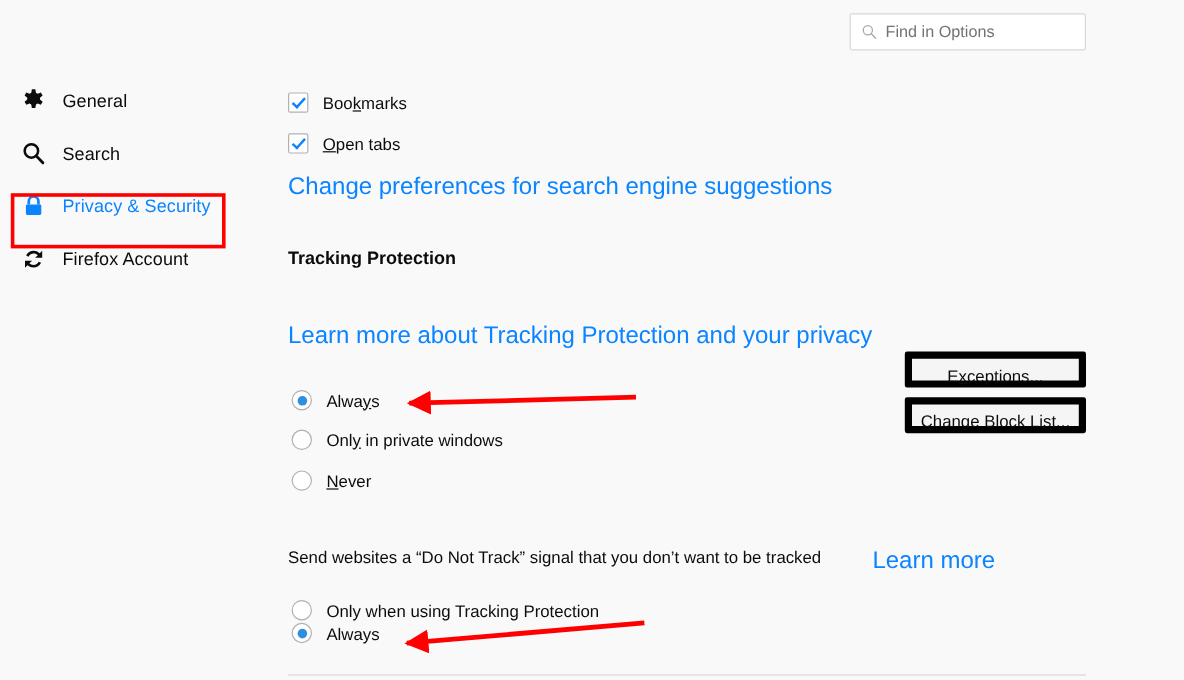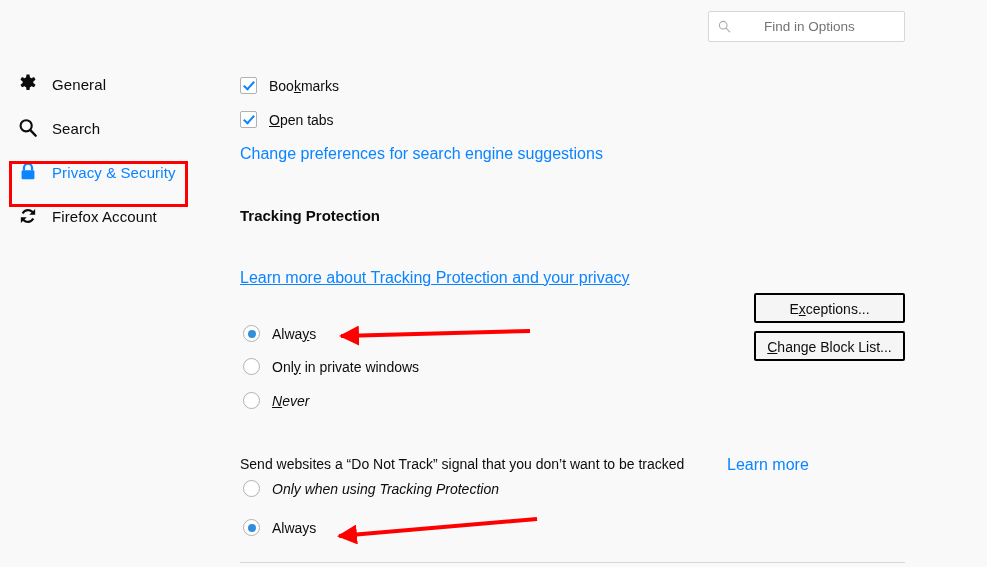--- a/index.html
+++ b/index.html
@@ -23,21 +23,20 @@
     left: 708px;
     top: 11px;
     width: 197px;
     height: 31px;
     background: #ffffff;
     border: 1px solid #d7d7db;
     border-radius: 2px;
     display: flex;
     align-items: center;
     box-sizing: border-box;
-    gap: 26px;
   }
   .search-wrap .mag {
     width: 13px;
     height: 13px;
     margin-left: 9px;
     margin-right: 7px;
     flex: none;
     opacity: .62;
   }
   .search-input {
@@ -153,21 +152,21 @@
     height: 8px;
     border-radius: 50%;
     background: #2e8fde;
   }
 
   .lbl { font-size: 14px; color: #0c0c0d; white-space: nowrap; }
   .ul { text-decoration: underline; text-underline-offset: 1px; }
 
   .link {
     color: #0a84ff;
-    font-size: 16px;
+    font-size: 20px;
     text-decoration: none;
     white-space: nowrap;
     cursor: pointer;
   }
 
   .h2 {
     position: absolute;
     font-size: 15px;
     font-weight: bold;
     color: #0c0c0d;
@@ -176,21 +175,21 @@
   .para {
     position: absolute;
     font-size: 14px;
     color: #0c0c0d;
     white-space: nowrap;
   }
 
   .btn {
     position: absolute;
     background: #f5f5f5;
-    border: 2px solid #000000;
+    border: 6px solid #000000;
     border-radius: 2px;
     font-family: inherit;
     font-size: 14px;
     color: #0c0c0d;
     height: 30px;
     box-sizing: border-box;
     cursor: pointer;
     text-align: center;
     line-height: 28px;
     padding: 0;
@@ -265,47 +264,47 @@
   <div class="row" style="left:0; top:111px;">
     <span class="cb on"></span>
     <span class="lbl"><span></span><span class="ul">O</span><span>pen tabs</span></span>
   </div>
 
   <a class="link" style="position:absolute; left:0; top:145px;">Change preferences for search engine suggestions</a>
 
   <div class="h2" style="left:0; top:207px;text-align:right;">Tracking Protection</div>
 
 
-  <a class="link" style="position:absolute; left:0; top:269px;text-decoration:underline;">Learn more about Tracking Protection and your privacy</a>
+  <a class="link" style="position:absolute; left:0; top:269px;">Learn more about Tracking Protection and your privacy</a>
 
 
   <div class="row" style="left:3px; top:325px;">
     <span class="rb on"></span>
     <span class="lbl"><span>Alwa</span><span class="ul">y</span><span>s</span></span>
   </div>
 
   <div class="row" style="left:3px; top:358px;justify-content:space-between;">
     <span class="rb"></span>
     <span class="lbl"><span>Onl</span><span class="ul">y</span><span> in private windows</span></span>
   </div>
 
-  <div class="row" style="left:3px; top:392px;font-style:italic;">
+  <div class="row" style="left:3px; top:392px;">
     <span class="rb"></span>
     <span class="lbl"><span></span><span class="ul">N</span><span>ever</span></span>
   </div>
 
   <button class="btn" style="left:514px; top:293px; width:151px;"><span>E</span><span class="ul">x</span><span>ceptions...</span></button>
 
   <button class="btn" style="left:514px; top:331px; width:151px;"><span></span><span class="ul">C</span><span>hange Block List...</span></button>
 
   <div class="para" style="left:0; top:456px;">Send websites a “Do Not Track” signal that you don’t want to be tracked</div>
 
   <a class="link" style="position:absolute; left:487px; top:456px;">Learn more</a>
 
-  <div class="row" style="left:3px; top:480px;font-style:italic;">
+  <div class="row" style="left:3px; top:500px;">
     <span class="rb"></span>
     <span class="lbl">Only when using Tracking Protection</span>
   </div>
 
   <div class="row" style="left:3px; top:519px;">
     <span class="rb on"></span>
     <span class="lbl">Always</span>
   </div>
 </div>
 

